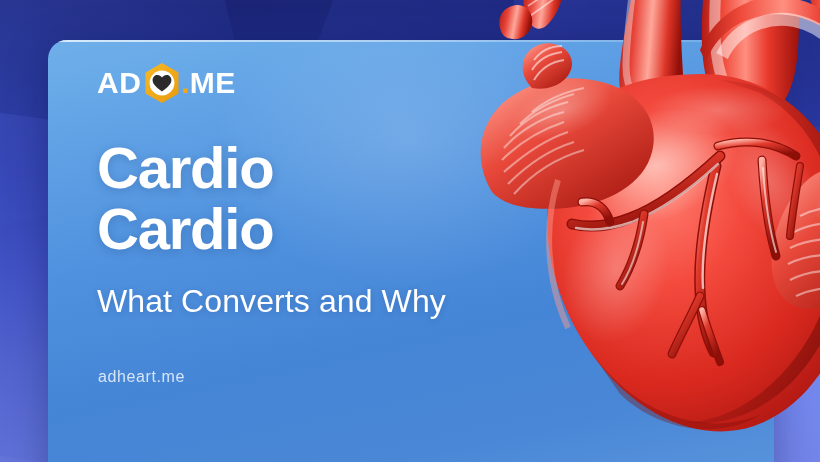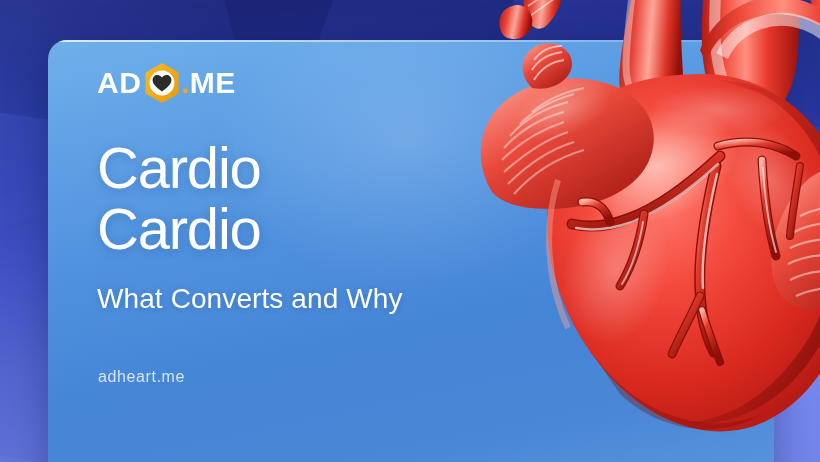--- a/index.html
+++ b/index.html
@@ -107,31 +107,31 @@
   .logo-dot {
     color:#f0a818; font-size:30px; font-weight:bold; line-height:1;
     margin-left:-2px; margin-right:0px;
   }
 
   
   .headline {
     position:absolute; left:49px; top:97px;
     color:#ffffff;
     font-size:58px;
-    font-weight:normal;
+    font-weight:bold;
     line-height:1.06;
     letter-spacing:-1.2px;
     text-shadow:0 2px 10px rgba(20,50,110,.25);
   }
   .headline .l2 { display:block; }
 
   .subhead {
     position:absolute; left:49px; top:243px;
     color:#ffffff;
-    font-size:28px;
+    font-size:32px;
     font-weight:300;
     letter-spacing:.1px;
     text-shadow:0 1px 6px rgba(20,50,110,.22);
   }
 
   .site {
     position:absolute; left:50px; top:328px;
     color:#e2edf9;
     font-size:16px;
     font-weight:normal;

